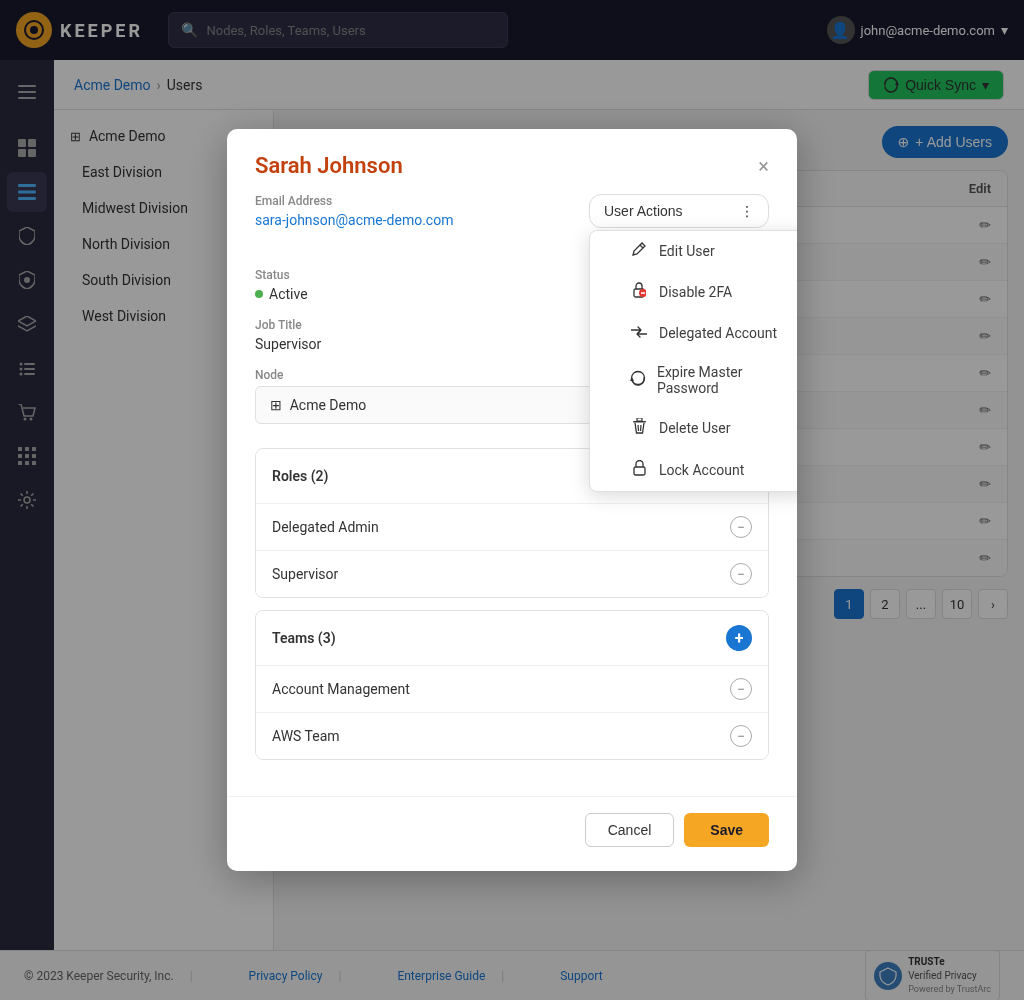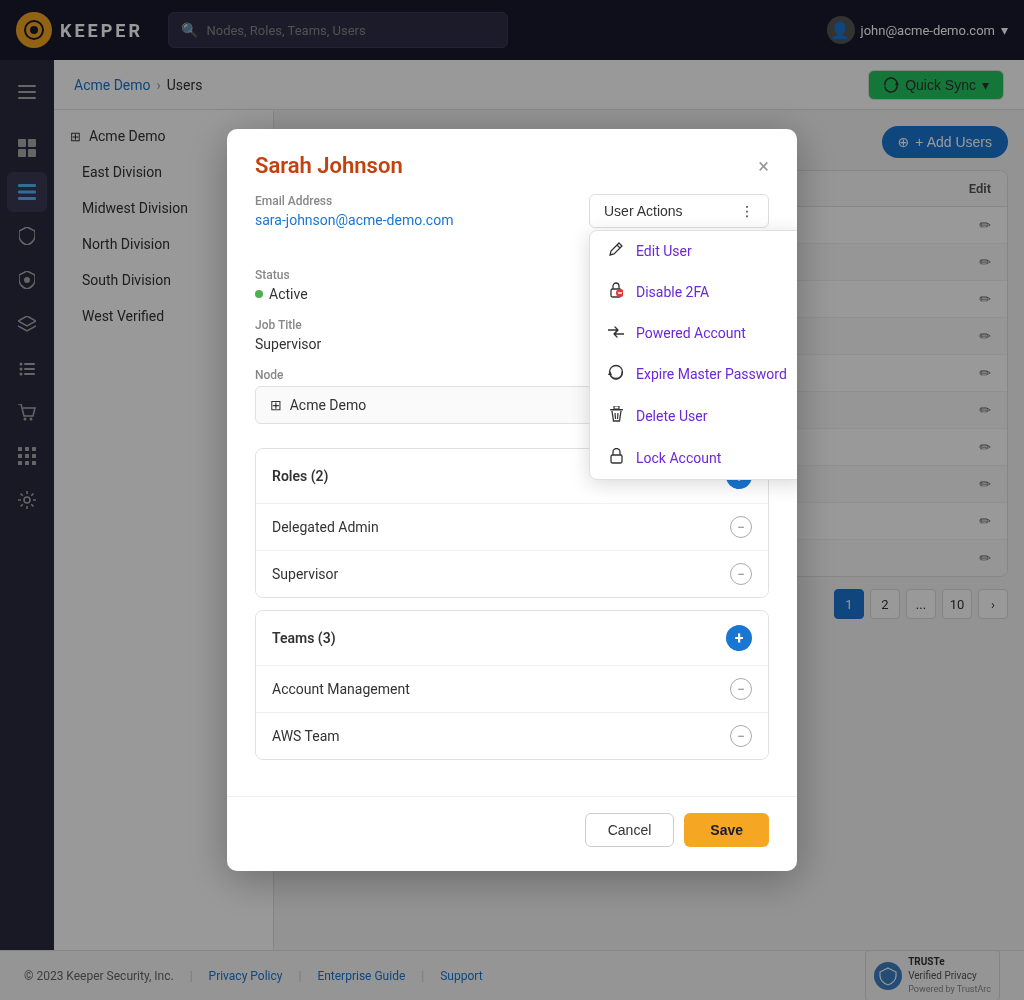--- a/index.html
+++ b/index.html
@@ -252,21 +252,21 @@
       height: 50px;
       background: #f9f9f9;
       border-top: 1px solid #e0e0e0;
       display: flex;
       align-items: center;
       padding: 0 24px;
       font-size: 12px;
       color: #666;
       gap: 16px;
     }
-    .footer a { color: #1976d2; cursor: pointer; text-decoration: none; }
+    .footer a { color: #1976d2; cursor: pointer; text-decoration: none; margin-left: 40px; }
     .truste-badge {
       margin-left: auto;
       display: flex;
       align-items: center;
       gap: 6px;
       border: 1px solid #ddd;
       border-radius: 4px;
       padding: 4px 8px;
       font-size: 11px;
     }
@@ -352,21 +352,21 @@
     .user-actions-area {
       position: relative;
       margin-bottom: 20px;
     }
     .user-actions-btn {
       display: flex;
       align-items: center;
       justify-content: space-between;
       background: white;
       border: 1px solid #ddd;
-      border-radius: 6px;
+      border-radius: 12px;
       padding: 8px 14px;
       font-size: 14px;
       color: #333;
       cursor: pointer;
       width: 180px;
     }
     .dropdown-menu {
       position: absolute;
       top: 100%;
       left: 0;
@@ -378,22 +378,23 @@
       width: 220px;
       overflow: hidden;
       margin-top: 2px;
     }
     .dropdown-item {
       display: flex;
       align-items: center;
       gap: 10px;
       padding: 11px 16px;
       font-size: 14px;
-      color: #6d28d9;
-      cursor: pointer;
+      color: #404040;
+      cursor: pointer;
+      margin-left: 23px;
     }
     .dropdown-item .di-icon { font-size: 15px; width: 20px; text-align: center; }
 
     
     .node-display {
       border: 1px solid #e0e0e0;
       border-radius: 6px;
       padding: 10px 14px;
       font-size: 14px;
       color: #333;
@@ -615,21 +616,21 @@
         <div class="node-item" style="padding-left:28px;">
           <span>Midwest Division</span>
         </div>
         <div class="node-item" style="padding-left:28px;">
           <span>North Division</span>
         </div>
         <div class="node-item" style="padding-left:28px;">
           <span>South Division</span>
         </div>
         <div class="node-item" style="padding-left:28px;">
-          <span>West Verified</span>
+          <span>West Division</span>
         </div>
       </div>
 
       <div class="user-table-area">
         <div class="table-toolbar">
           <div></div>
           <button class="add-users-btn">
             <span>⊕</span>
             <span>+ Add Users</span>
           </button>
@@ -769,21 +770,21 @@
               </span>
               <span>Disable 2FA</span>
             </div>
             <div class="dropdown-item">
               <span class="di-icon">
                 <svg width="16" height="12" viewBox="0 0 16 12">
                     <path d="M0 4 L10 4 M7 1 L10 4 L7 7" fill="none" stroke="#333" stroke-width="1.3" stroke-linecap="round" stroke-linejoin="round"></path>
                     <path d="M16 8 L6 8 M9 5 L6 8 L9 11" fill="none" stroke="#333" stroke-width="1.3" stroke-linecap="round" stroke-linejoin="round"></path>
                   </svg>
               </span>
-              <span>Powered Account</span>
+              <span>Delegated Account</span>
             </div>
             <div class="dropdown-item">
               <span class="di-icon">
                 <svg width="16" height="16" viewBox="0 0 16 16">
                     <circle cx="8" cy="8" r="6.5" fill="none" stroke="#333" stroke-width="1.3"></circle>
                     <path d="M14 8 A6 6 0 0 1 2 10" fill="none" stroke="#333" stroke-width="1.3" stroke-linecap="round"></path>
                     <polygon points="2,7 0,11 4,11" fill="#333"></polygon>
                   </svg>
               </span>
               <span>Expire Master Password</span>

